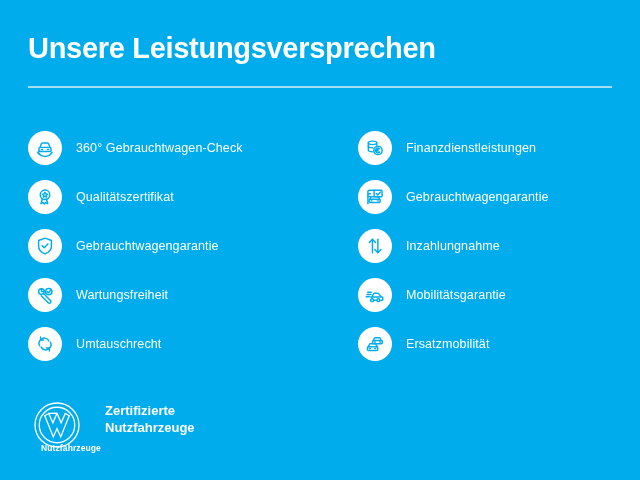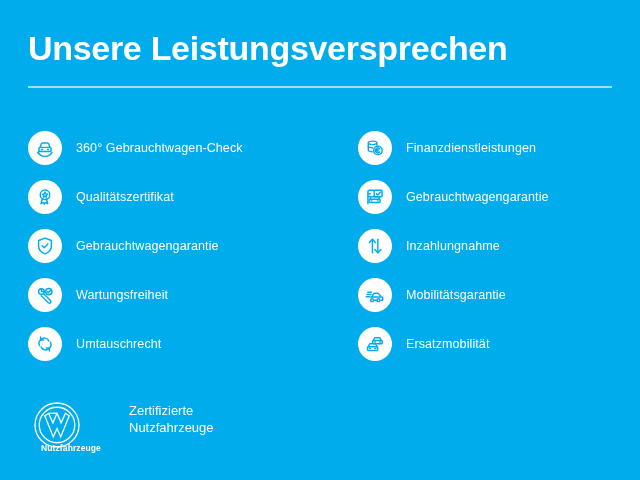--- a/index.html
+++ b/index.html
@@ -15,21 +15,21 @@
     font-family: "Liberation Sans", sans-serif;
     overflow: hidden;
     -webkit-font-smoothing: antialiased;
   }
 
   
   #page-title {
     position: absolute;
     left: 28px;
     top: 30px;
-    font-size: 34px;
+    font-size: 29px;
     font-weight: bold;
     color: #ffffff;
     letter-spacing: -0.3px;
     line-height: 36px;
     white-space: nowrap;
   }
   #title-divider {
     position: absolute;
     left: 28px;
     top: 86px;
@@ -124,25 +124,24 @@
     font-weight: bold;
     color: #ffffff;
     letter-spacing: .1px;
     white-space: nowrap;
   }
   #brand-claim {
     position: absolute;
     left: 83px;
     top: 6px;
     font-size: 13px;
-    font-weight: normal;
+    font-weight: bold;
     color: #ffffff;
     line-height: 17px;
     white-space: nowrap;
-    margin-left: 24px;
   }
   #brand-claim span { display: block; }
 </style>
 </head>
 <body>
 
 <div id="page">
 
   <div id="page-title">Unsere Leistungsversprechen</div>
   <div id="title-divider"></div>

